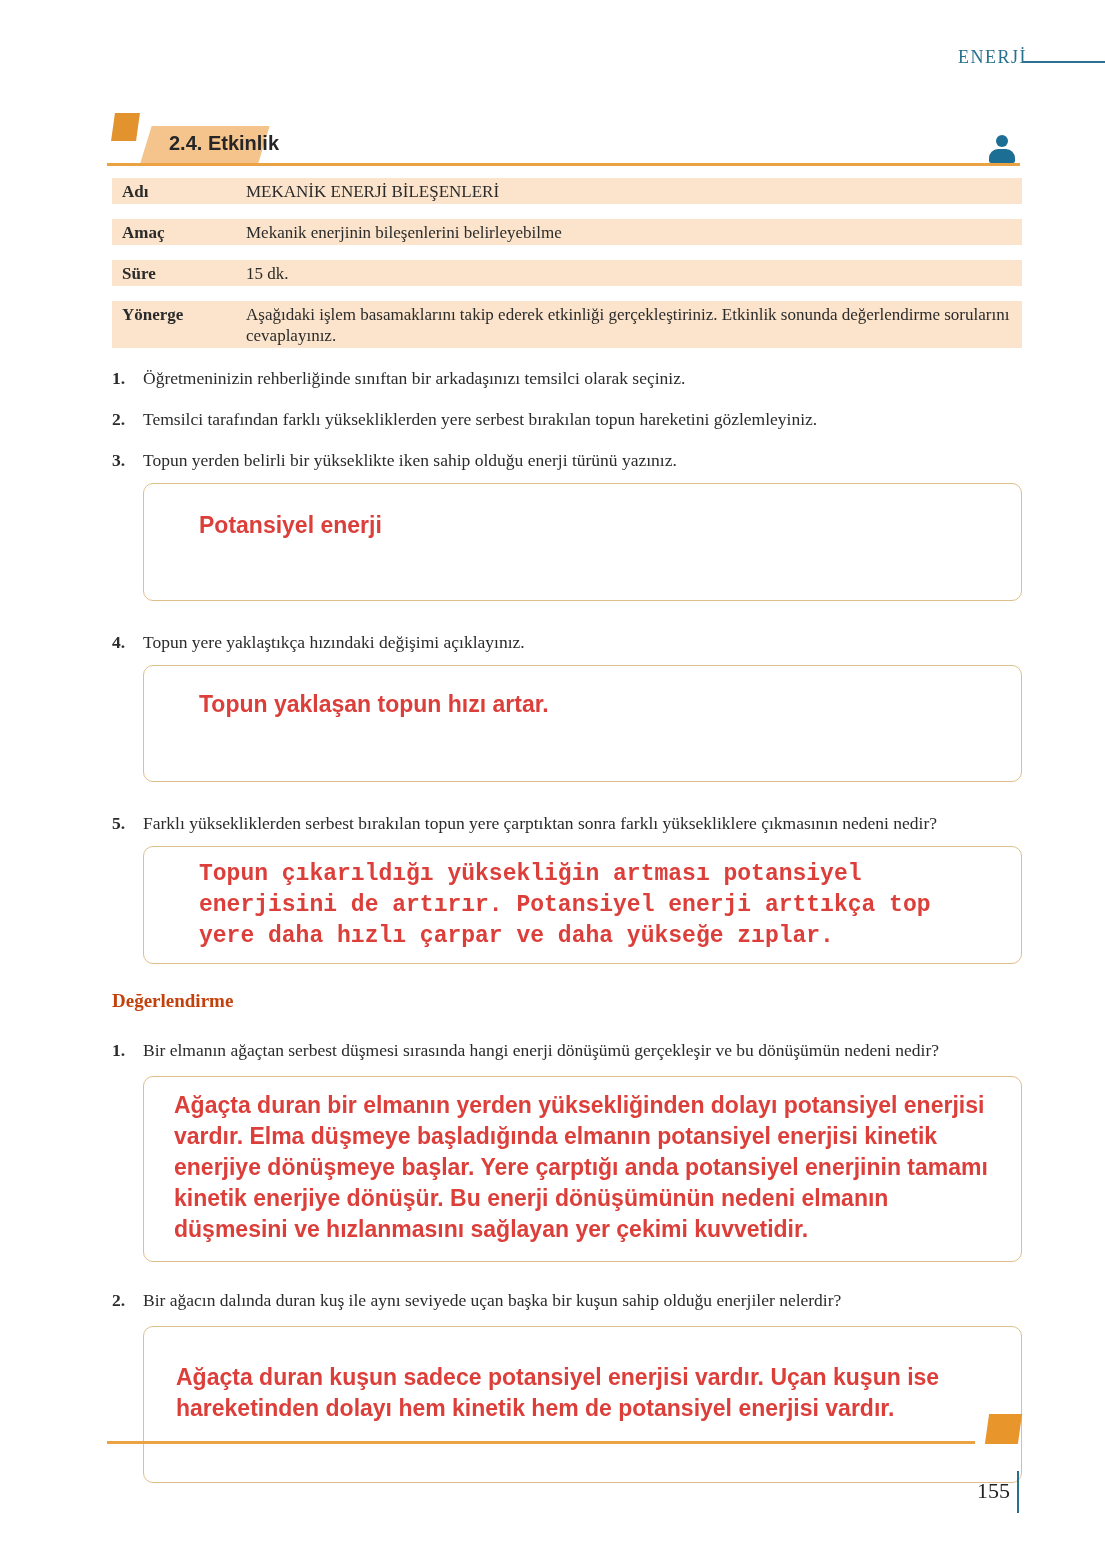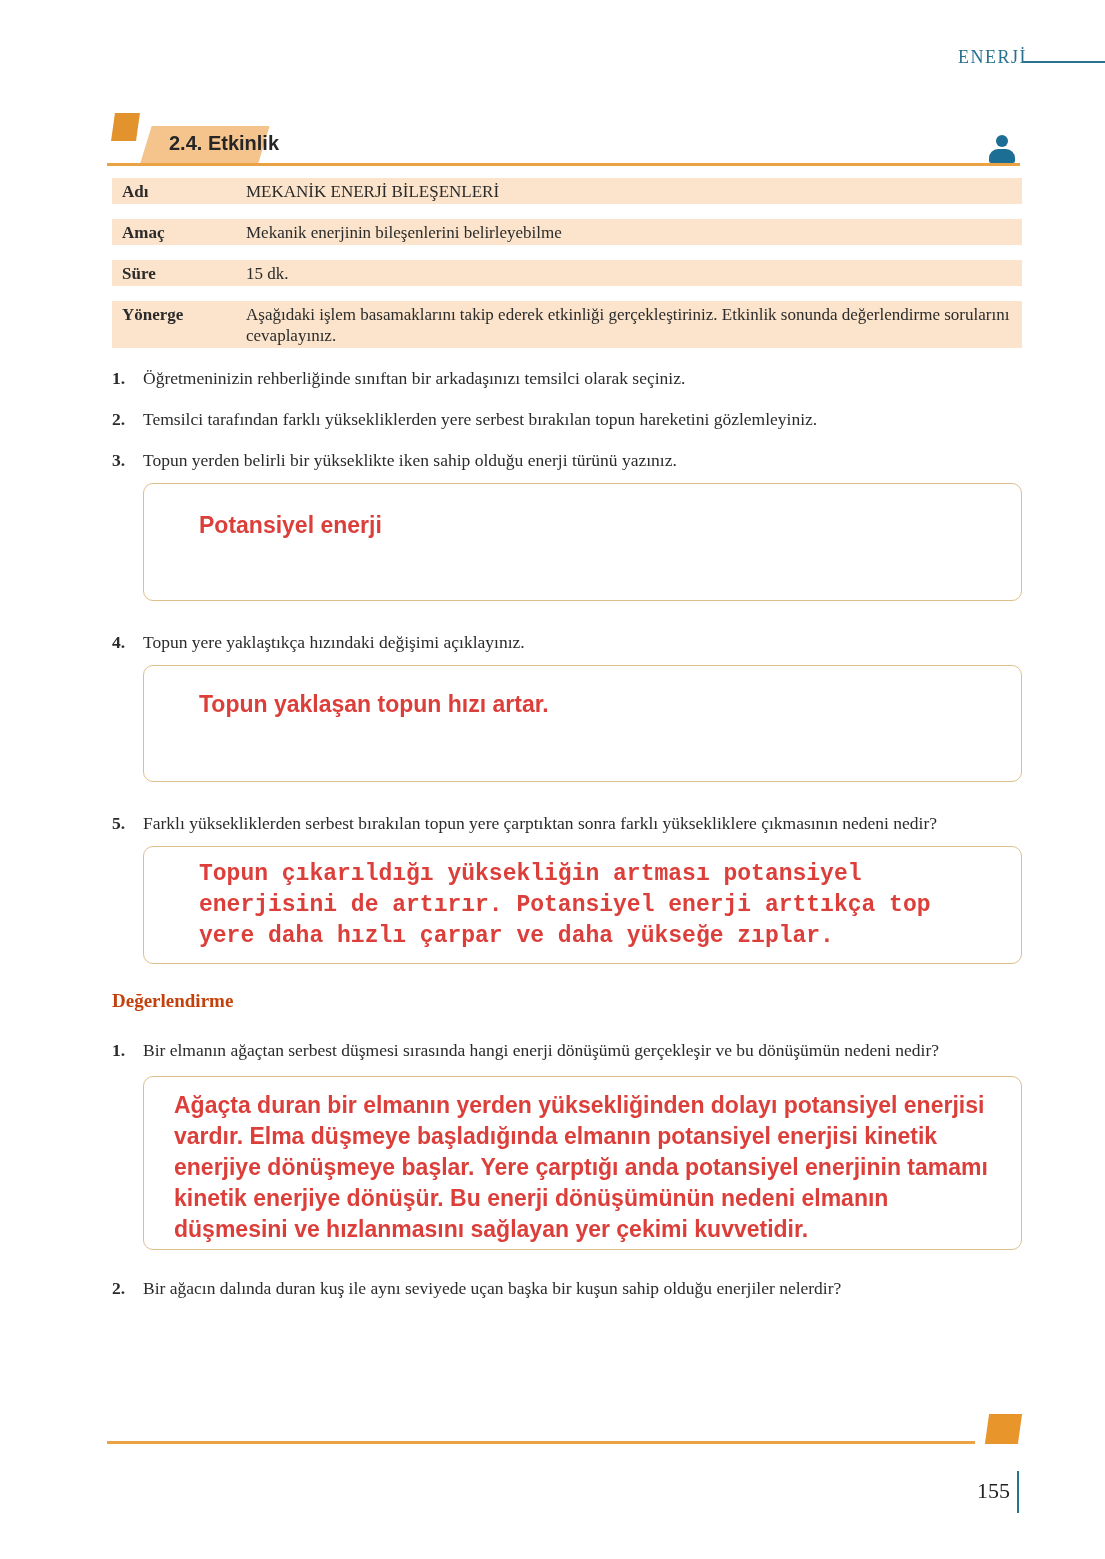--- a/index.html
+++ b/index.html
@@ -55,21 +55,21 @@
   
   .answer-box{
     box-sizing:border-box;border:1.5px solid #dfbf8a;border-radius:10px;background:#ffffff;
     margin-left:31px;width:879px;
     font-family:"Liberation Sans", sans-serif;font-weight:bold;color:#dc3e3a;
     font-size:23px;line-height:31px;
   }
   .answer-box.b1{min-height:118px;margin-top:12px;padding:26px 60px 16px 55px;}
   .answer-box.b2{min-height:117px;margin-top:12px;padding:23px 60px 0 55px;}
   .answer-box.b3{min-height:118px;margin-top:12px;padding:12px 55px 0 55px;font-family:Liberation Mono, monospace;}
-  .answer-box.b4{min-height:160px;margin-top:15px;padding:13px 30px 4px 30px;}
+  .answer-box.b4{min-height:160px;margin-top:15px;padding:13px 30px 16px 30px;}
   .answer-box.b5{min-height:157px;margin-top:15px;padding:35px 40px 0 32px;}
   .gap-lg{margin-top:30px;}
   .eval-heading{
     margin-top:26px;font-size:19px;font-weight:bold;color:#c2410c;
     font-family:"Liberation Serif", serif;
   }
   .question{margin-top:27px;}
   
   .footer-rule{position:absolute;left:107px;top:1441px;width:868px;height:3px;background:#eaa242;}
   .footer-accent{
@@ -162,19 +162,22 @@
 
   <div class="answer-box b4">
     <span>Ağaçta duran bir elmanın yerden yüksekliğinden dolayı potansiyel enerjisi vardır. Elma düşmeye başladığında elmanın potansiyel enerjisi kinetik enerjiye dönüşmeye başlar. Yere çarptığı anda potansiyel enerjinin tamamı kinetik enerjiye dönüşür. Bu enerji dönüşümünün nedeni elmanın düşmesini ve hızlanmasını sağlayan yer çekimi kuvvetidir.</span>
   </div>
 
   <div class="step question">
     <span class="num">2.</span>
     <span class="txt">Bir ağacın dalında duran kuş ile aynı seviyede uçan başka bir kuşun sahip olduğu enerjiler nelerdir?</span>
   </div>
 
+  <div class="answer-box b5">
+    <span>Ağaçta duran kuşun sadece potansiyel enerjisi vardır. Uçan kuşun ise hareketinden dolayı hem kinetik hem de potansiyel enerjisi vardır.</span>
+  </div>
 
 </div>
 
 <div class="footer-rule"></div>
 <div class="footer-accent"></div>
 <div class="page-number">155</div>
 <div class="page-number-rule"></div>
 
 </body></html>

